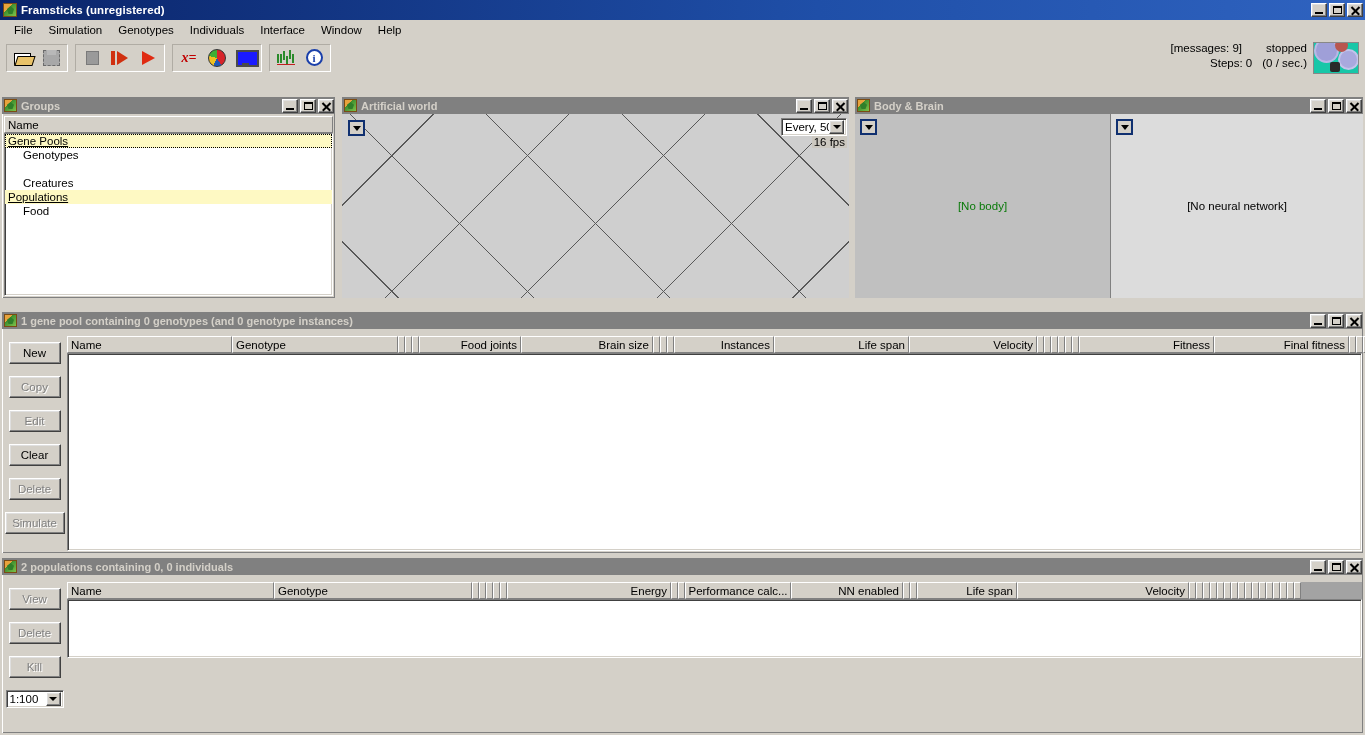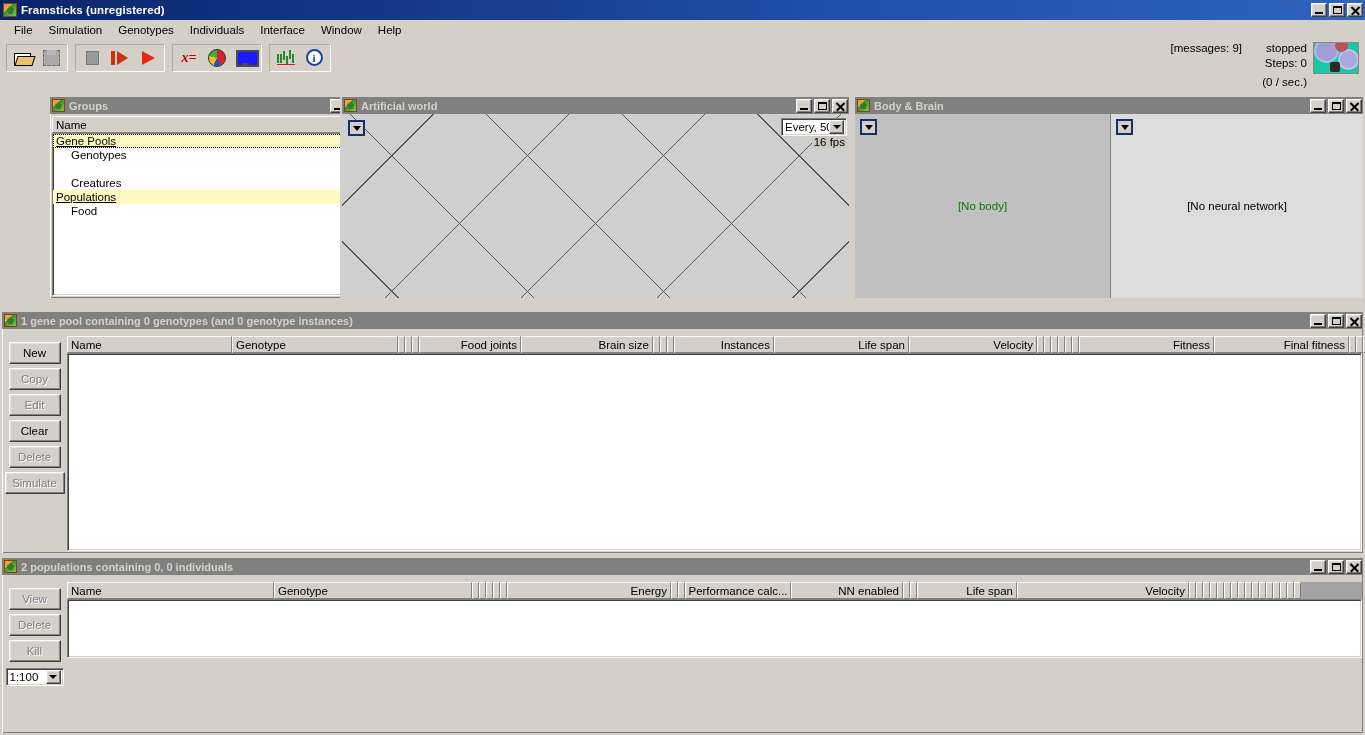--- a/index.html
+++ b/index.html
@@ -111,21 +111,21 @@
   .ic-info { width: 17px; height: 17px; border-radius:50%; border: 2px solid #1a3faa; background:#fff;
     color:#1a3faa; font-weight:bold; font-size:11px; display:flex; align-items:center; justify-content:center;
     font-family:"Liberation Serif", serif; }
 
   
   .tb-status {
     position: absolute; right: 58px; top: 2px;
     text-align: right; line-height: 15px; font-size: 11.5px; color: #000;
   }
   .tb-status .row1 { display:flex; gap: 24px; justify-content: flex-end; }
-  .tb-status .row2 { display:flex; gap: 4px; justify-content: flex-end; flex-direction: column; }
+  .tb-status .row2 { display:flex; gap: 10px; justify-content: flex-end; }
   .gears-icon {
     position: absolute; right: 6px; top: 3px; width: 46px; height: 32px;
     background: #17c7a8; border: 1px solid #888; overflow: hidden;
   }
   .gear { position: absolute; border-radius: 50%; }
   .g1 { width: 21px; height: 21px; left: 2px; top: -3px; background: #9f9fd8; box-shadow: 0 0 0 2px #b9b9e6; }
   .g2 { width: 17px; height: 17px; right: 1px; top: 8px; background: #a9a9de; box-shadow: 0 0 0 2px #c3c3ea; }
   .g3 { width: 13px; height: 13px; right: 10px; top: -4px; background: #b8564f; }
   .g4 { width: 10px; height: 10px; left: 16px; bottom: 1px; background: #2a2a2a; border-radius: 2px; }
 
@@ -176,21 +176,21 @@
   .hcell.thin { padding: 0; }
 
   
   .tree-row { height: 14px; line-height: 14px; font-size: 11.5px; padding-left: 3px; white-space: nowrap; }
   .tree-row.grp { background: #fef9c3; text-decoration: underline; }
   .tree-row.child { padding-left: 18px; }
   .tree-row.sel { outline: 1px dotted #000; outline-offset: -1px; }
 
   
   .sidebtn {
-    width: 52px; height: 22px; margin: 0 auto 4px auto; display: flex;
+    width: 52px; height: 22px; margin: 0 auto 12px auto; display: flex;
     align-items: center; justify-content: center;
     font-size: 11.5px; color: #000; background: #d4d0c8;
     border: 1px solid #ffffff; border-right-color: #404040; border-bottom-color: #404040;
     box-shadow: inset -1px -1px 0 #808080, inset 1px 1px 0 #dfdfdf;
     cursor: default; white-space: nowrap;
   }
   .sidebtn.dis { color: #808080; text-shadow: 1px 1px 0 #ffffff; }
 
   
   .combo {
@@ -321,21 +321,21 @@
       </div>
     </div>
     <div class="gears-icon">
       <span class="gear g1"></span>
       <span class="gear g2"></span>
       <span class="gear g3"></span>
       <span class="gear g4"></span>
     </div>
   </div>
 
-  <div class="panel" style="left:0px; top:95px; width:337px; height:205px;margin-left:48px;">
+  <div class="panel" style="left:0px; top:95px; width:337px; height:205px;">
     <div class="panel-title">
       <span class="panel-icon"></span>
       <span class="pt-text">Groups</span>
       <span class="tb-spacer"></span>
       <span class="winbtns">
         <span class="winbtn wb-min">
             <i></i>
           </span>
         <span class="winbtn wb-max">
             <i></i>

